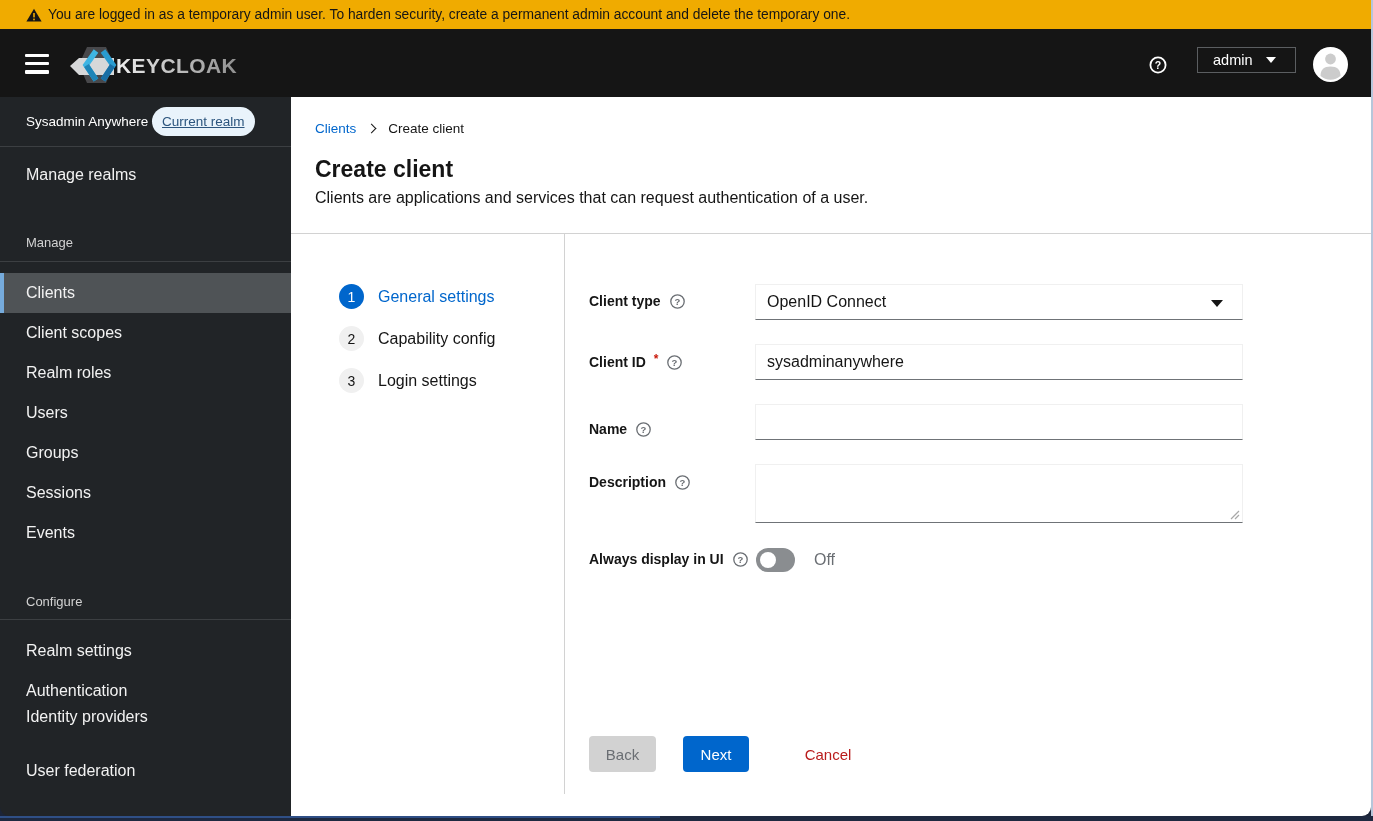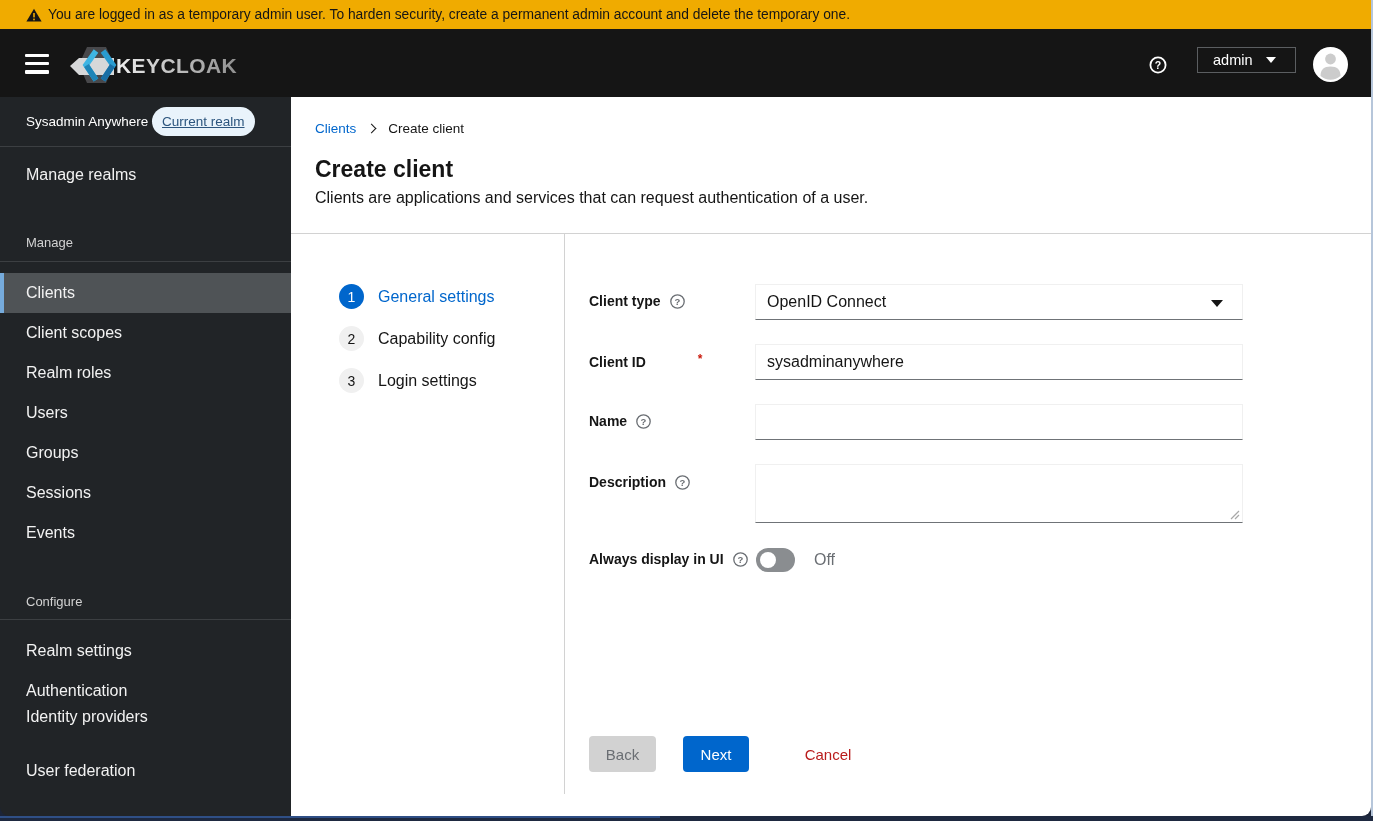--- a/index.html
+++ b/index.html
@@ -162,29 +162,29 @@
     </div>
 
   <div class="flabel" style="top:196px;">Client type
     <svg class="qicon" width="15" height="15" viewBox="0 0 15 15">
         <circle cx="7.5" cy="7.5" r="6.7" fill="none" stroke="#6a6e73" stroke-width="1.3"></circle>
         <text x="7.5" y="11" text-anchor="middle" font-size="9.5" fill="#6a6e73">?</text>
       </svg>
   </div>
   <div class="finput fselect" style="top:187px;">OpenID Connect<span class="scaret"></span></div>
 
-  <div class="flabel" style="top:257px;gap:44px;">Client ID<span class="req">*</span>
+  <div class="flabel" style="top:257px;">Client ID<span class="req">*</span>
     <svg class="qicon" width="15" height="15" viewBox="0 0 15 15">
         <circle cx="7.5" cy="7.5" r="6.7" fill="none" stroke="#6a6e73" stroke-width="1.3"></circle>
         <text x="7.5" y="11" text-anchor="middle" font-size="9.5" fill="#6a6e73">?</text>
       </svg>
   </div>
   <div class="finput" style="top:247px;">sysadminanywhere</div>
 
-  <div class="flabel" style="top:316px;">Name
+  <div class="flabel" style="top:324px;">Name
     <svg class="qicon" width="15" height="15" viewBox="0 0 15 15">
         <circle cx="7.5" cy="7.5" r="6.7" fill="none" stroke="#6a6e73" stroke-width="1.3"></circle>
         <text x="7.5" y="11" text-anchor="middle" font-size="9.5" fill="#6a6e73">?</text>
       </svg>
   </div>
   <div class="finput" style="top:307px;"></div>
 
   <div class="flabel" style="top:377px;">Description
     <svg class="qicon" width="15" height="15" viewBox="0 0 15 15">
         <circle cx="7.5" cy="7.5" r="6.7" fill="none" stroke="#6a6e73" stroke-width="1.3"></circle>

